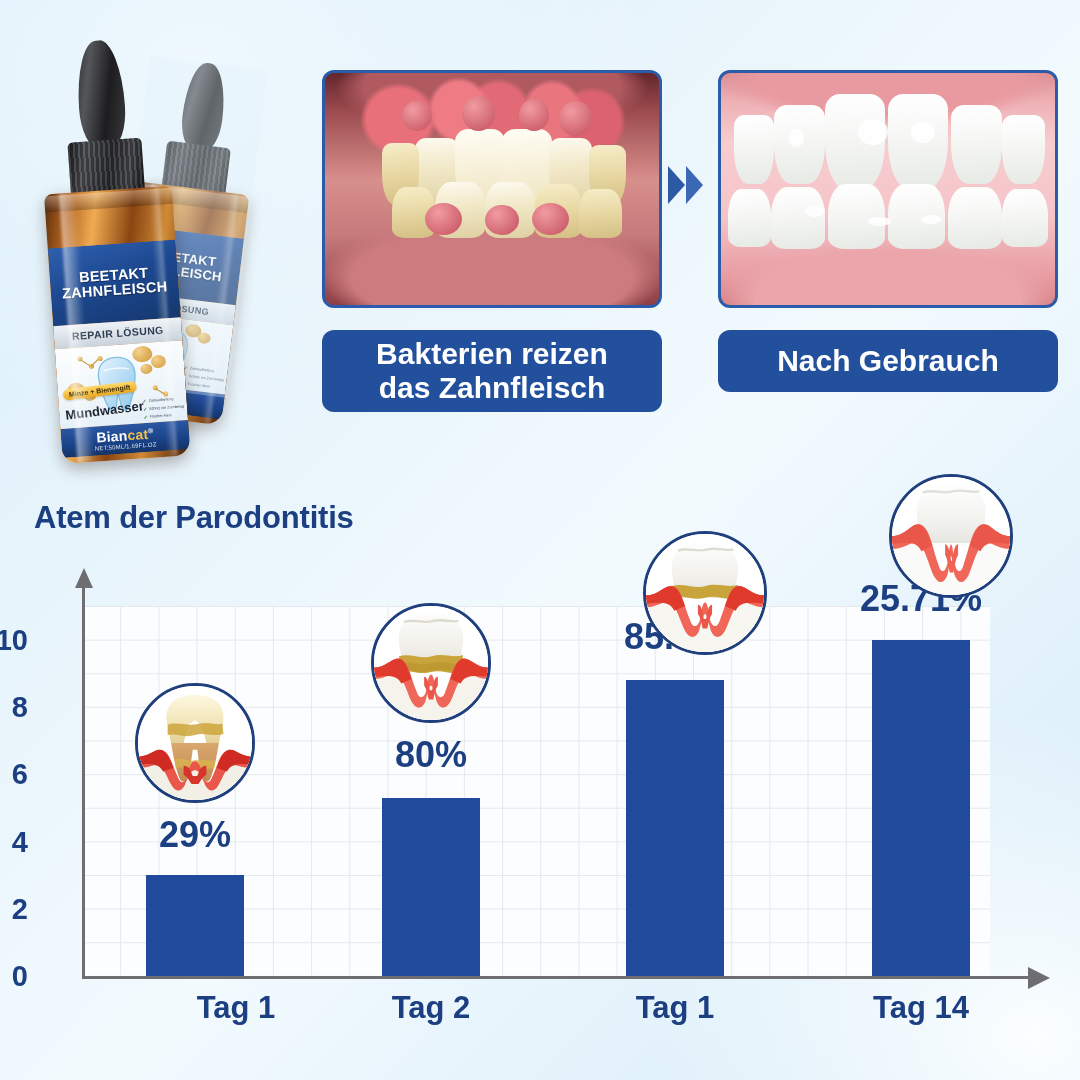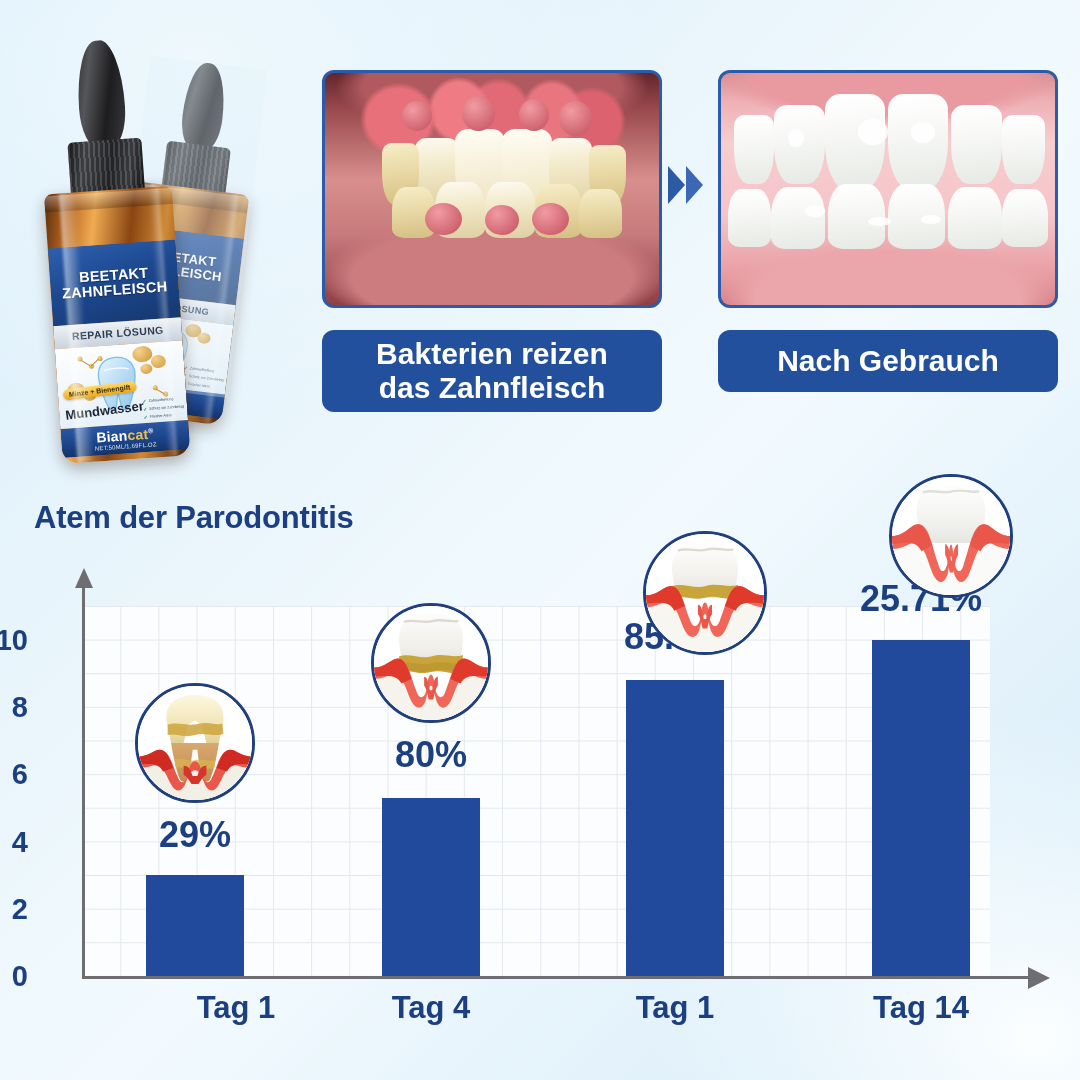--- a/index.html
+++ b/index.html
@@ -422,21 +422,21 @@
     <div class="bar" style="left:544px; width:98px;  height:296.0px;"></div>
     <div class="bar" style="left:790px; width:98px;  height:336.4px;"></div>
   </div>
 
   <div class="bar-value" style="left:161px; top:228px;">29%</div>
   <div class="bar-value" style="left:397px; top:148px;">80%</div>
   <div class="bar-value" style="left:641px; top:30px;">85.5%</div>
   <div class="bar-value" style="left:887px; top:-8px;">25.71%</div>
 
   <div class="xtick" style="left:161px;margin-left:41px;">Tag 1</div>
-  <div class="xtick" style="left:397px;">Tag 4</div>
+  <div class="xtick" style="left:397px;">Tag 2</div>
   <div class="xtick" style="left:641px;">Tag 1</div>
   <div class="xtick" style="left:887px;">Tag 14</div>
 
   <div class="bubble" style="left:161px;top:97px;width:120px;height:120px;">
     <svg class="tooth-svg" viewBox="0 0 100 100">
       <defs>
         <linearGradient id="crownY" x1="0" y1="0" x2="0" y2="1">
           <stop offset="0%" stop-color="#fdf7e0"></stop>
             <stop offset="55%" stop-color="#f2e6b8"></stop>
             <stop offset="100%" stop-color="#e0cd92"></stop>

